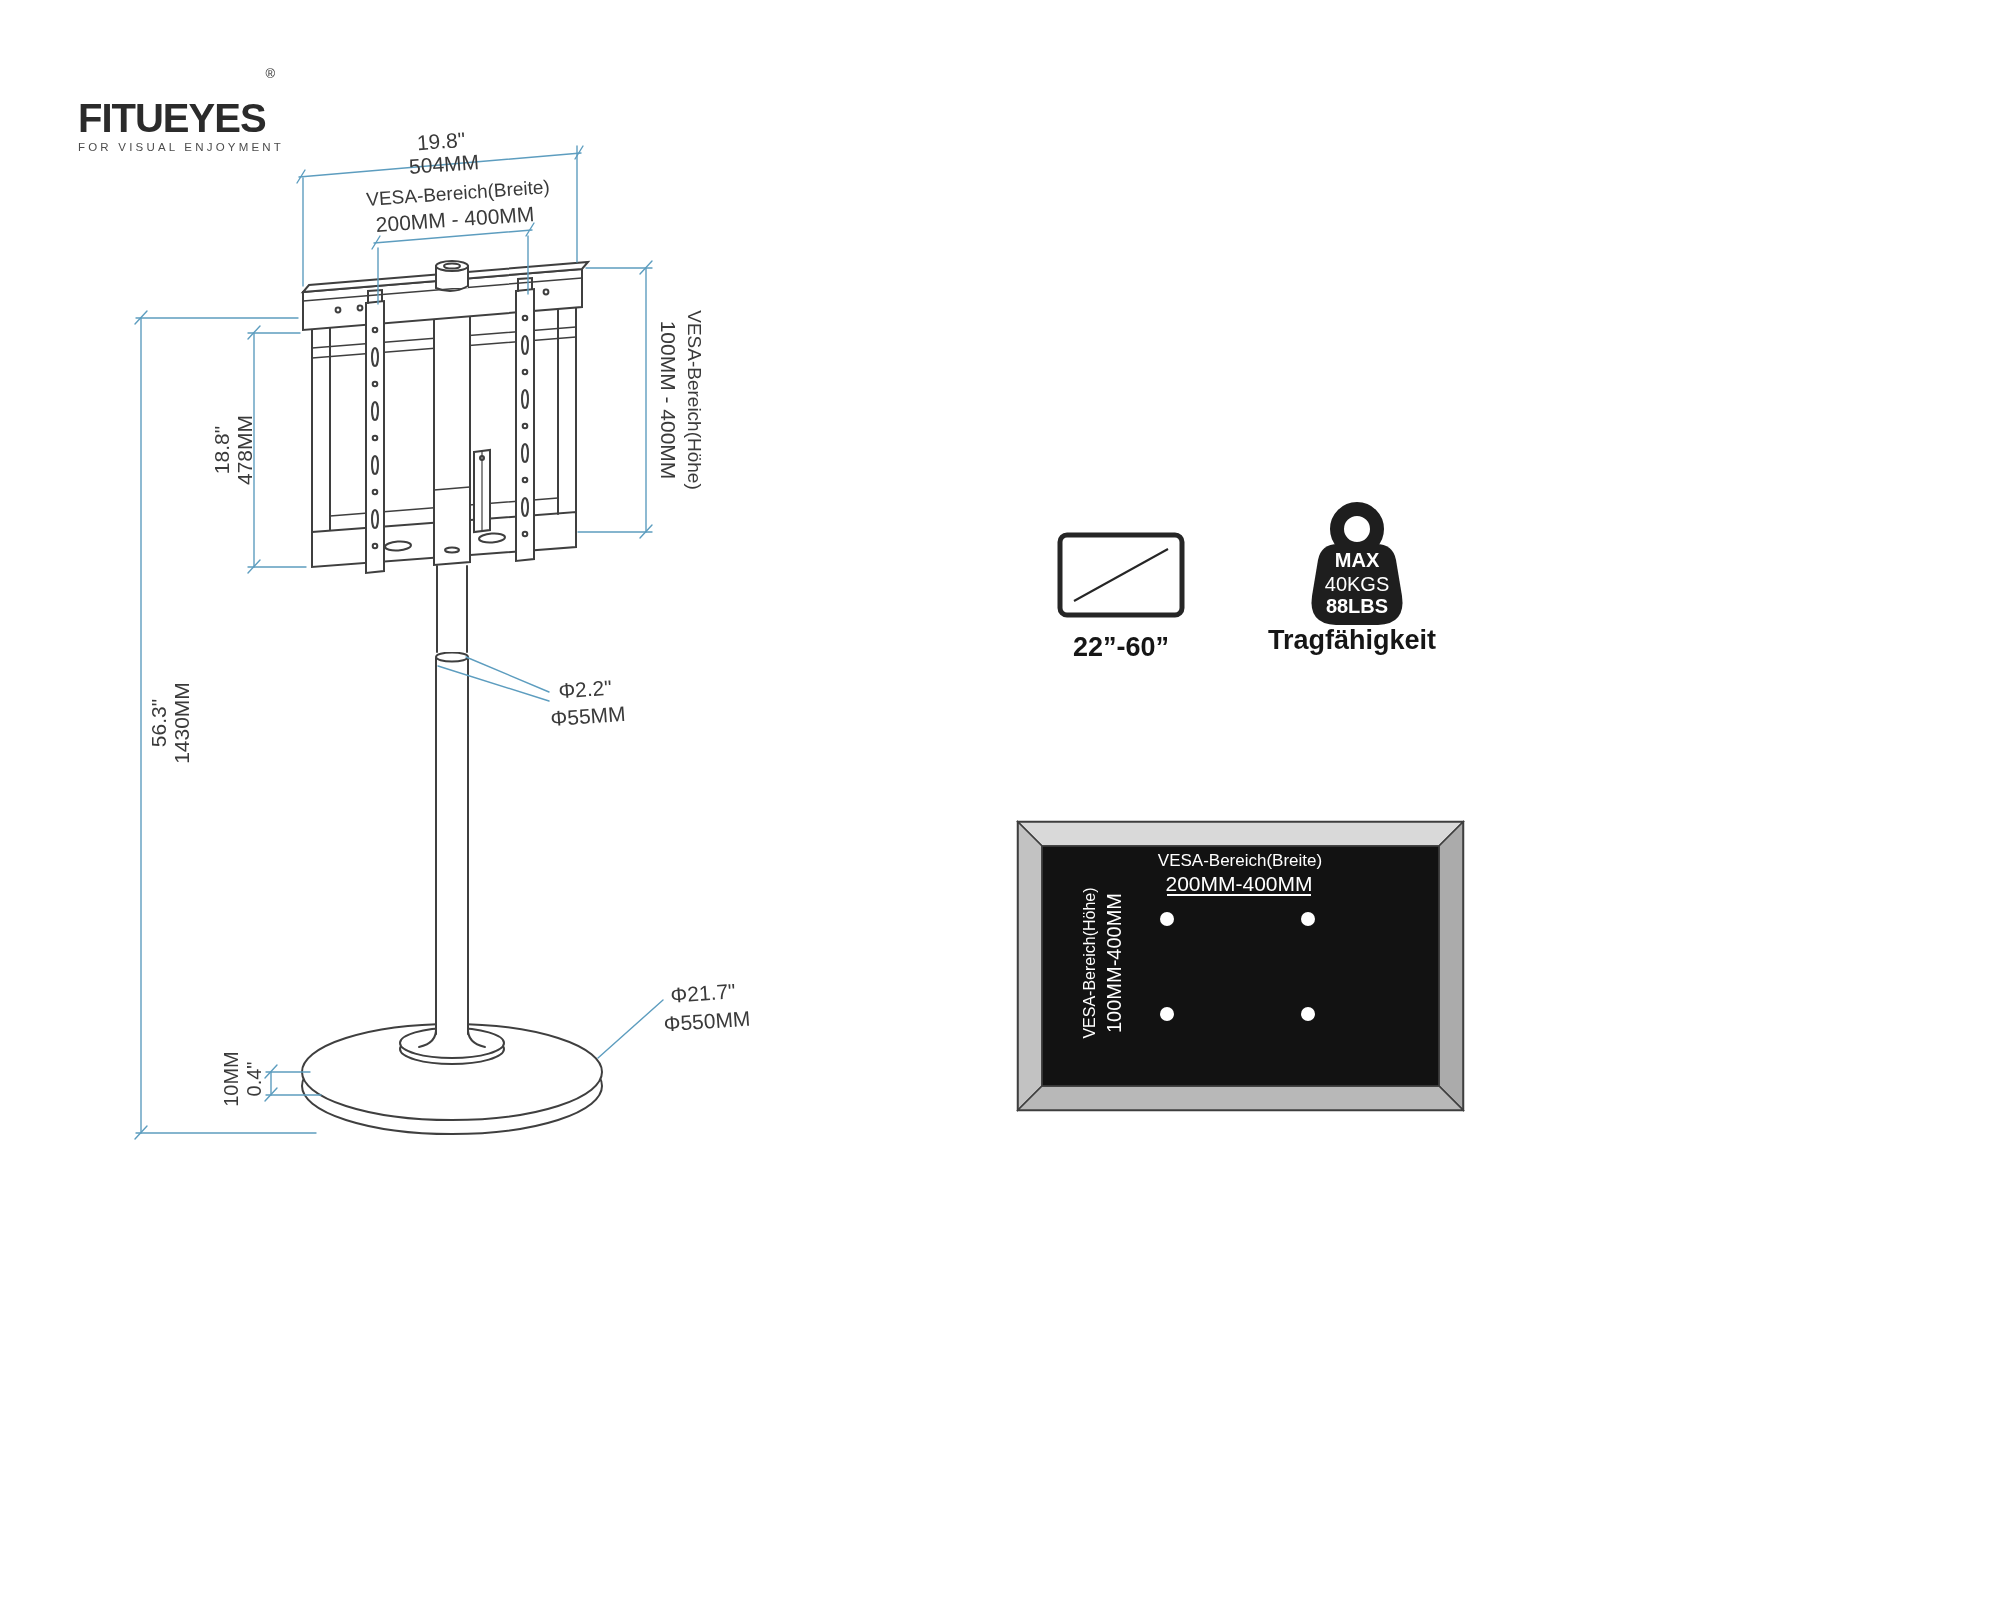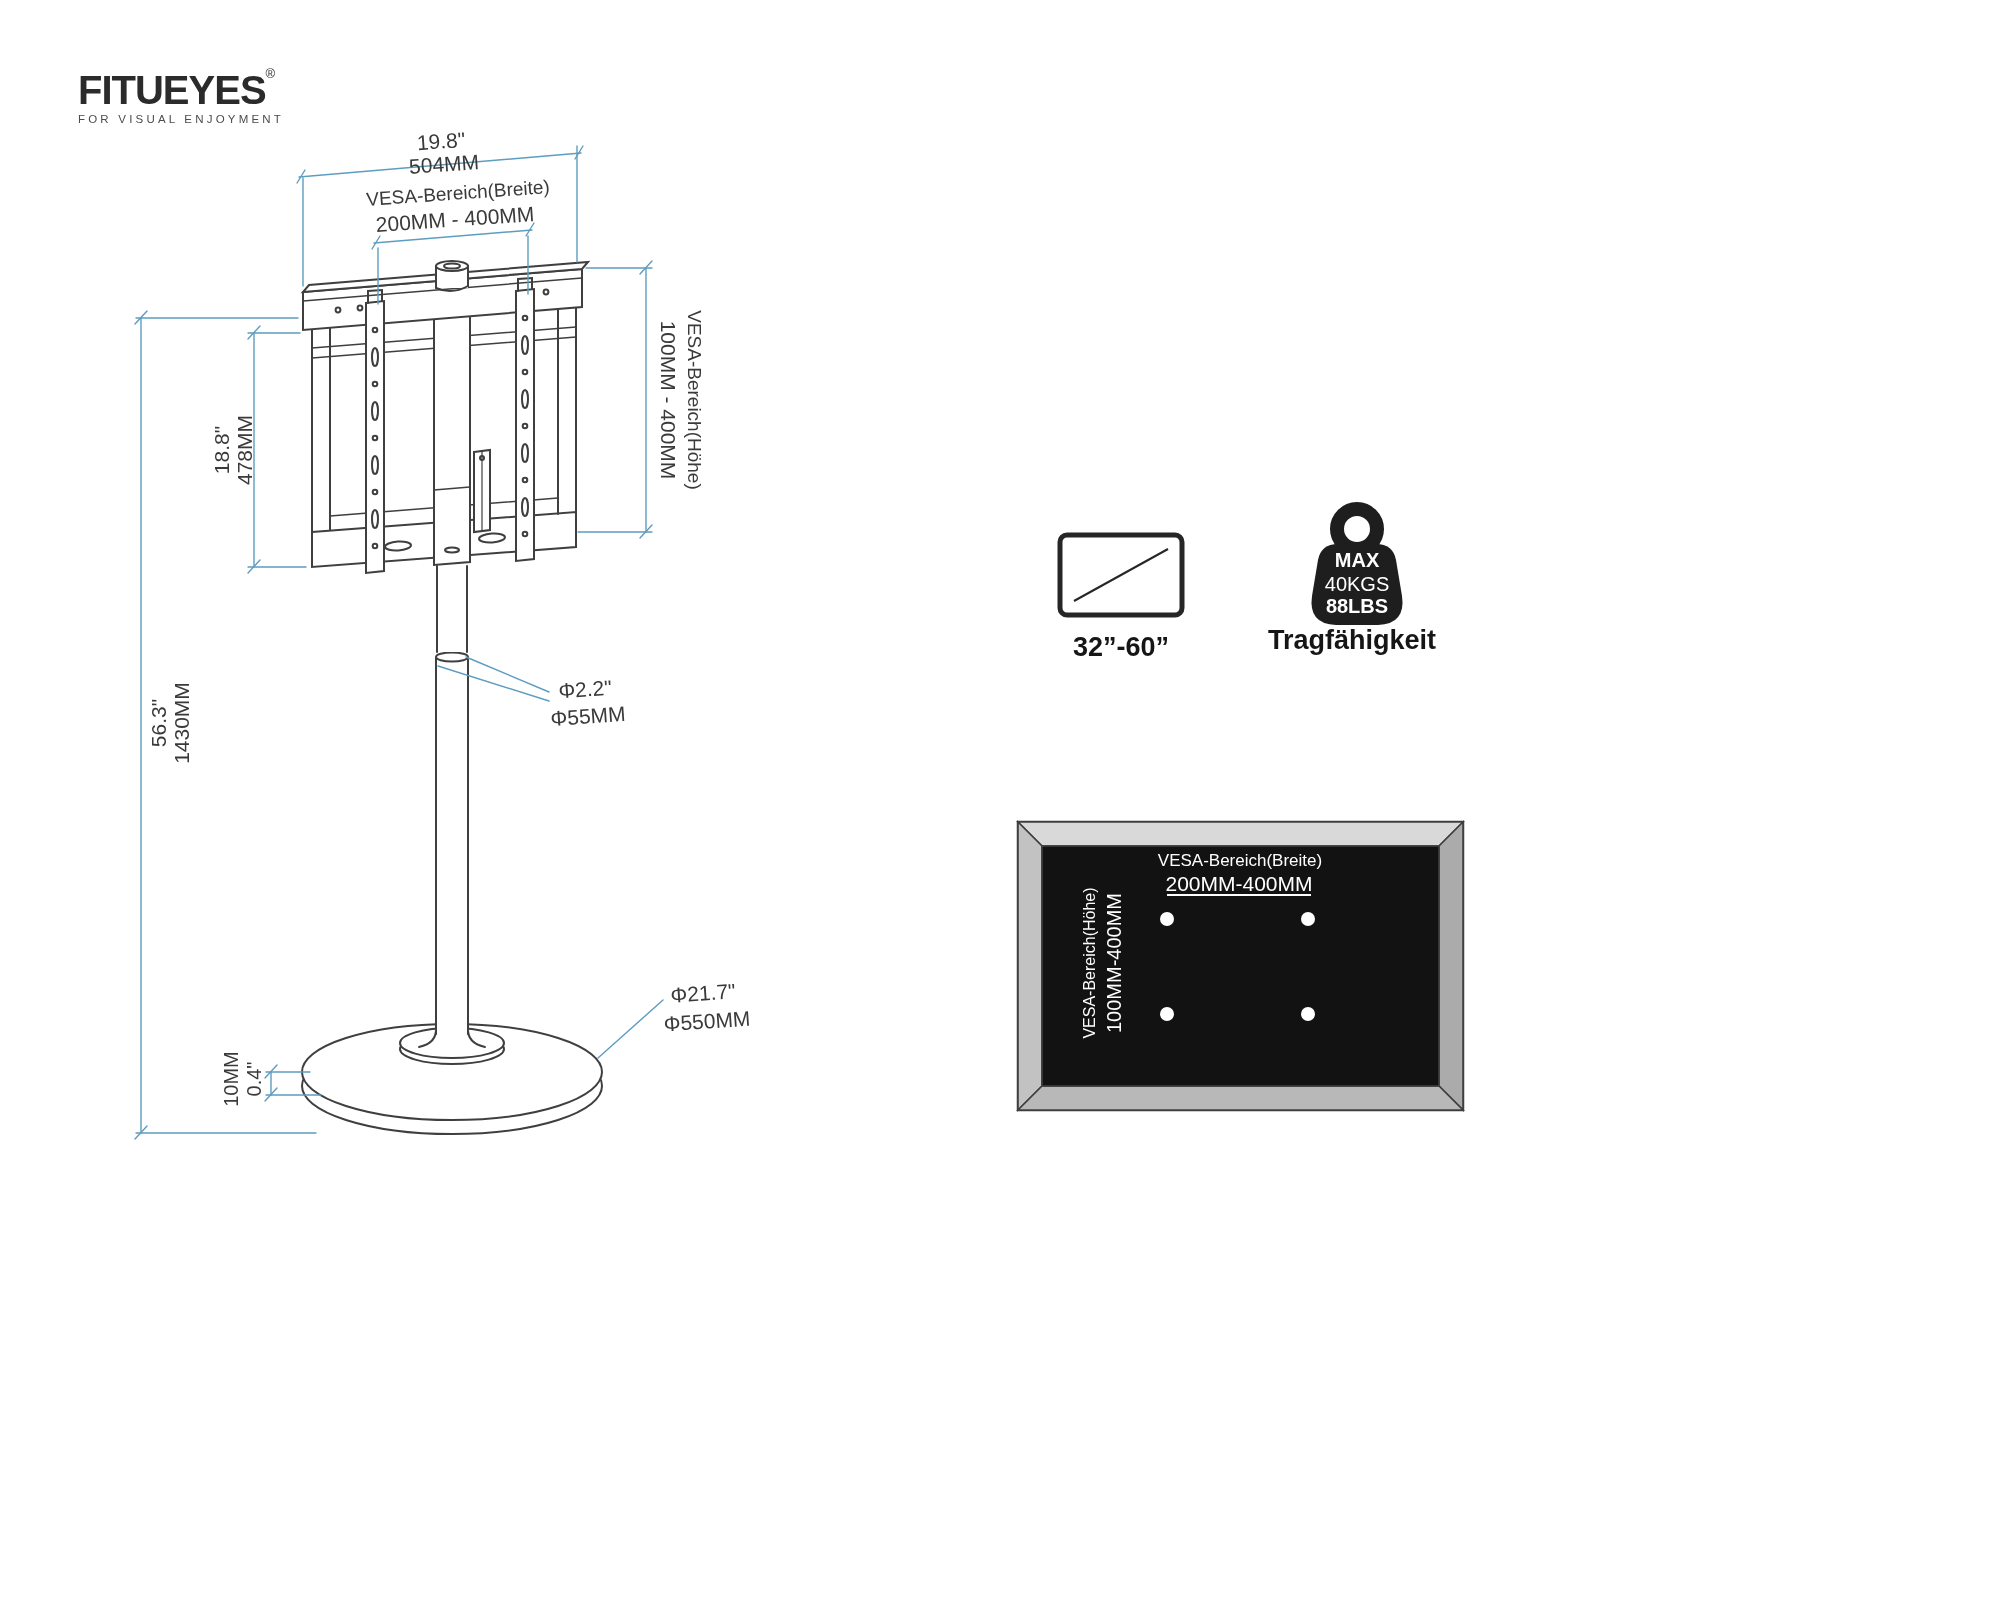--- a/index.html
+++ b/index.html
@@ -12,21 +12,21 @@
     position:absolute;white-space:nowrap;line-height:1;color:#3a3a3a;
     transform:translate(-50%,-50%);
   }
   .tilt{transform:translate(-50%,-50%) rotate(-4deg);}
   .rotl{transform:translate(-50%,-50%) rotate(-90deg);}
   .rotr{transform:translate(-50%,-50%) rotate(90deg);}
   .white{color:#ffffff;}
   .bold{font-weight:bold;color:#161616;}
   .logo{position:absolute;left:78px;top:68px;}
   .logo-row{white-space:nowrap;}
-  .logo-name{display:inline-block;font-size:40px;font-weight:800;letter-spacing:-1px;color:#2b2b2b;font-family:"Liberation Sans",sans-serif;}
+  .logo-name{display:inline-block;font-size:40px;font-weight:800;letter-spacing:-1px;color:#2b2b2b;font-family:"Liberation Sans",sans-serif;margin-top:28px;}
   .logo-reg{display:inline-block;font-size:13px;vertical-align:top;color:#2b2b2b;position:relative;top:-2px;}
   .logo-tagline{font-size:11.5px;letter-spacing:3.2px;color:#4c4c4c;font-weight:500;}
 </style>
 </head>
 <body>
 
 <div class="page">
 
   <svg class="canvas" width="2000" height="1600" viewBox="0 0 2000 1600">
 
@@ -204,21 +204,21 @@
 
   <div class="lbl tilt" style="left:585px;top:689px;font-size:21px">Φ2.2"</div>
   <div class="lbl tilt" style="left:588px;top:716px;font-size:21px">Φ55MM</div>
 
   <div class="lbl tilt" style="left:703px;top:993px;font-size:21px">Φ21.7"</div>
   <div class="lbl tilt" style="left:707px;top:1021px;font-size:21px">Φ550MM</div>
 
   <div class="lbl rotl" style="left:254px;top:1079px;font-size:20px">0.4"</div>
   <div class="lbl rotl" style="left:231px;top:1079px;font-size:20px">10MM</div>
 
-  <div class="lbl bold" style="left:1121px;top:647px;font-size:27px">32”-60”</div>
+  <div class="lbl bold" style="left:1121px;top:647px;font-size:27px">22”-60”</div>
 
   <div class="lbl white" style="left:1357px;top:560px;font-size:20px;font-weight:600">MAX</div>
   <div class="lbl white" style="left:1357px;top:584px;font-size:20px;font-weight:400">40KGS</div>
   <div class="lbl white" style="left:1357px;top:606px;font-size:20px;font-weight:700">88LBS</div>
   <div class="lbl bold" style="left:1352px;top:640px;font-size:27px">Tragfähigkeit</div>
 
 
   <div class="lbl white" style="left:1240px;top:860px;font-size:17px">VESA-Bereich(Breite)</div>
   <div class="lbl white" style="left:1239px;top:883px;font-size:21px">200MM-400MM</div>
 

